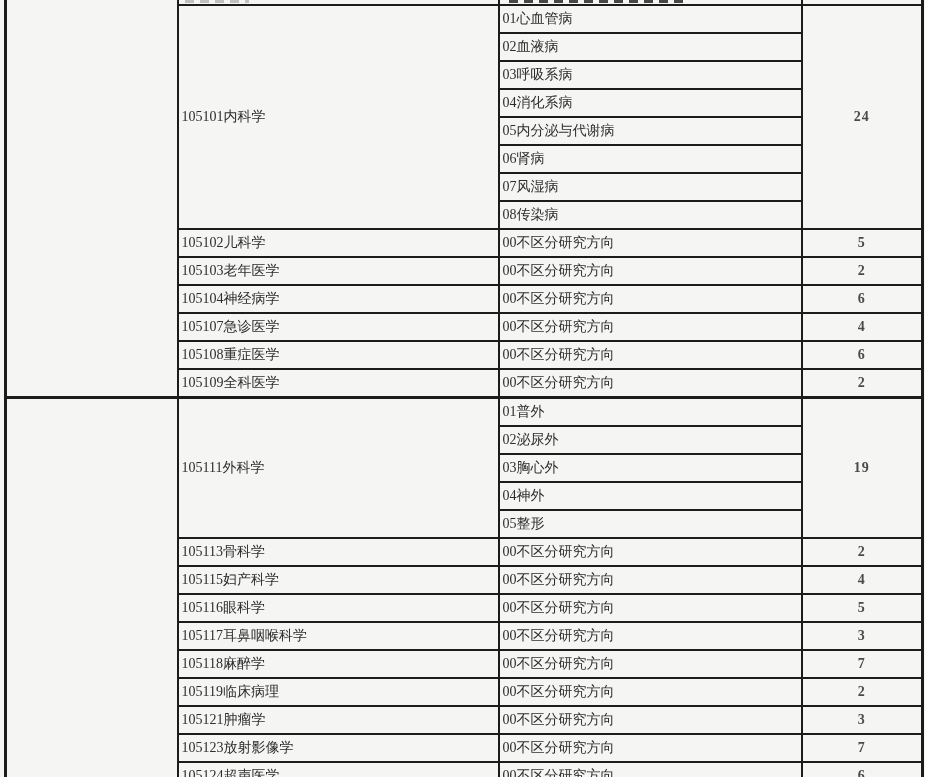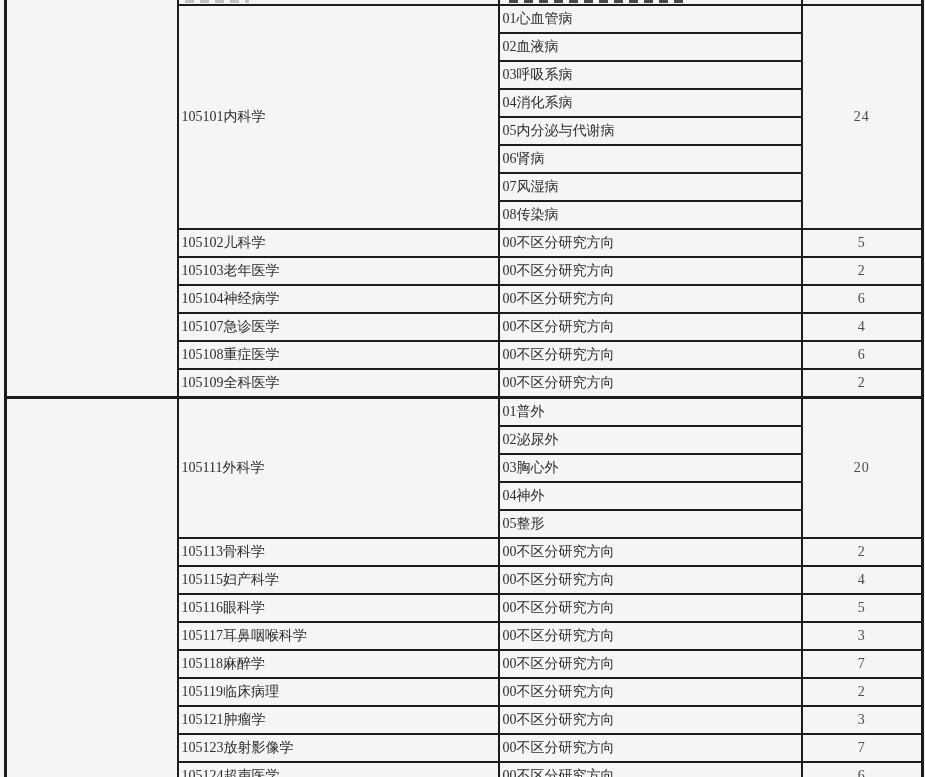--- a/index.html
+++ b/index.html
@@ -25,21 +25,21 @@
     font-size: 14px;
     color: #2d2d2d;
     padding: 0 2px 0 3px;
     vertical-align: middle;
     white-space: nowrap;
     overflow: hidden;
     background: #f5f5f3;
   }
   
   td.oleft  { border-left-width: 3px; }
-  td.oright { border-right-width: 3px; }
+  td.oright { border-right-width: 3px; font-weight: bold; }
   tr.last-row td, td.obottom { border-bottom-width: 4px; }
   
   tr.sliver td { height: 4px; border-top: 0; padding: 0; vertical-align: top; }
   
   tr.section-start td { border-top-width: 3px; }
   td.num {
     text-align: center;
     padding: 0;
     color: #4a4a4a;
     letter-spacing: 1px;
@@ -132,21 +132,21 @@
     <tr>
       <td>105109全科医学</td>
       <td>00不区分研究方向</td>
       <td class="num oright">2</td>
     </tr>
 
     <tr class="section-start">
       <td class="dept oleft obottom" rowspan="15"></td>
       <td rowspan="5">105111外科学</td>
       <td>01普外</td>
-      <td rowspan="5" class="num oright">20</td>
+      <td rowspan="5" class="num oright">19</td>
     </tr>
     <tr>
           <td>02泌尿外</td>
         </tr>
     <tr>
           <td>03胸心外</td>
         </tr>
     <tr>
           <td>04神外</td>
         </tr>

